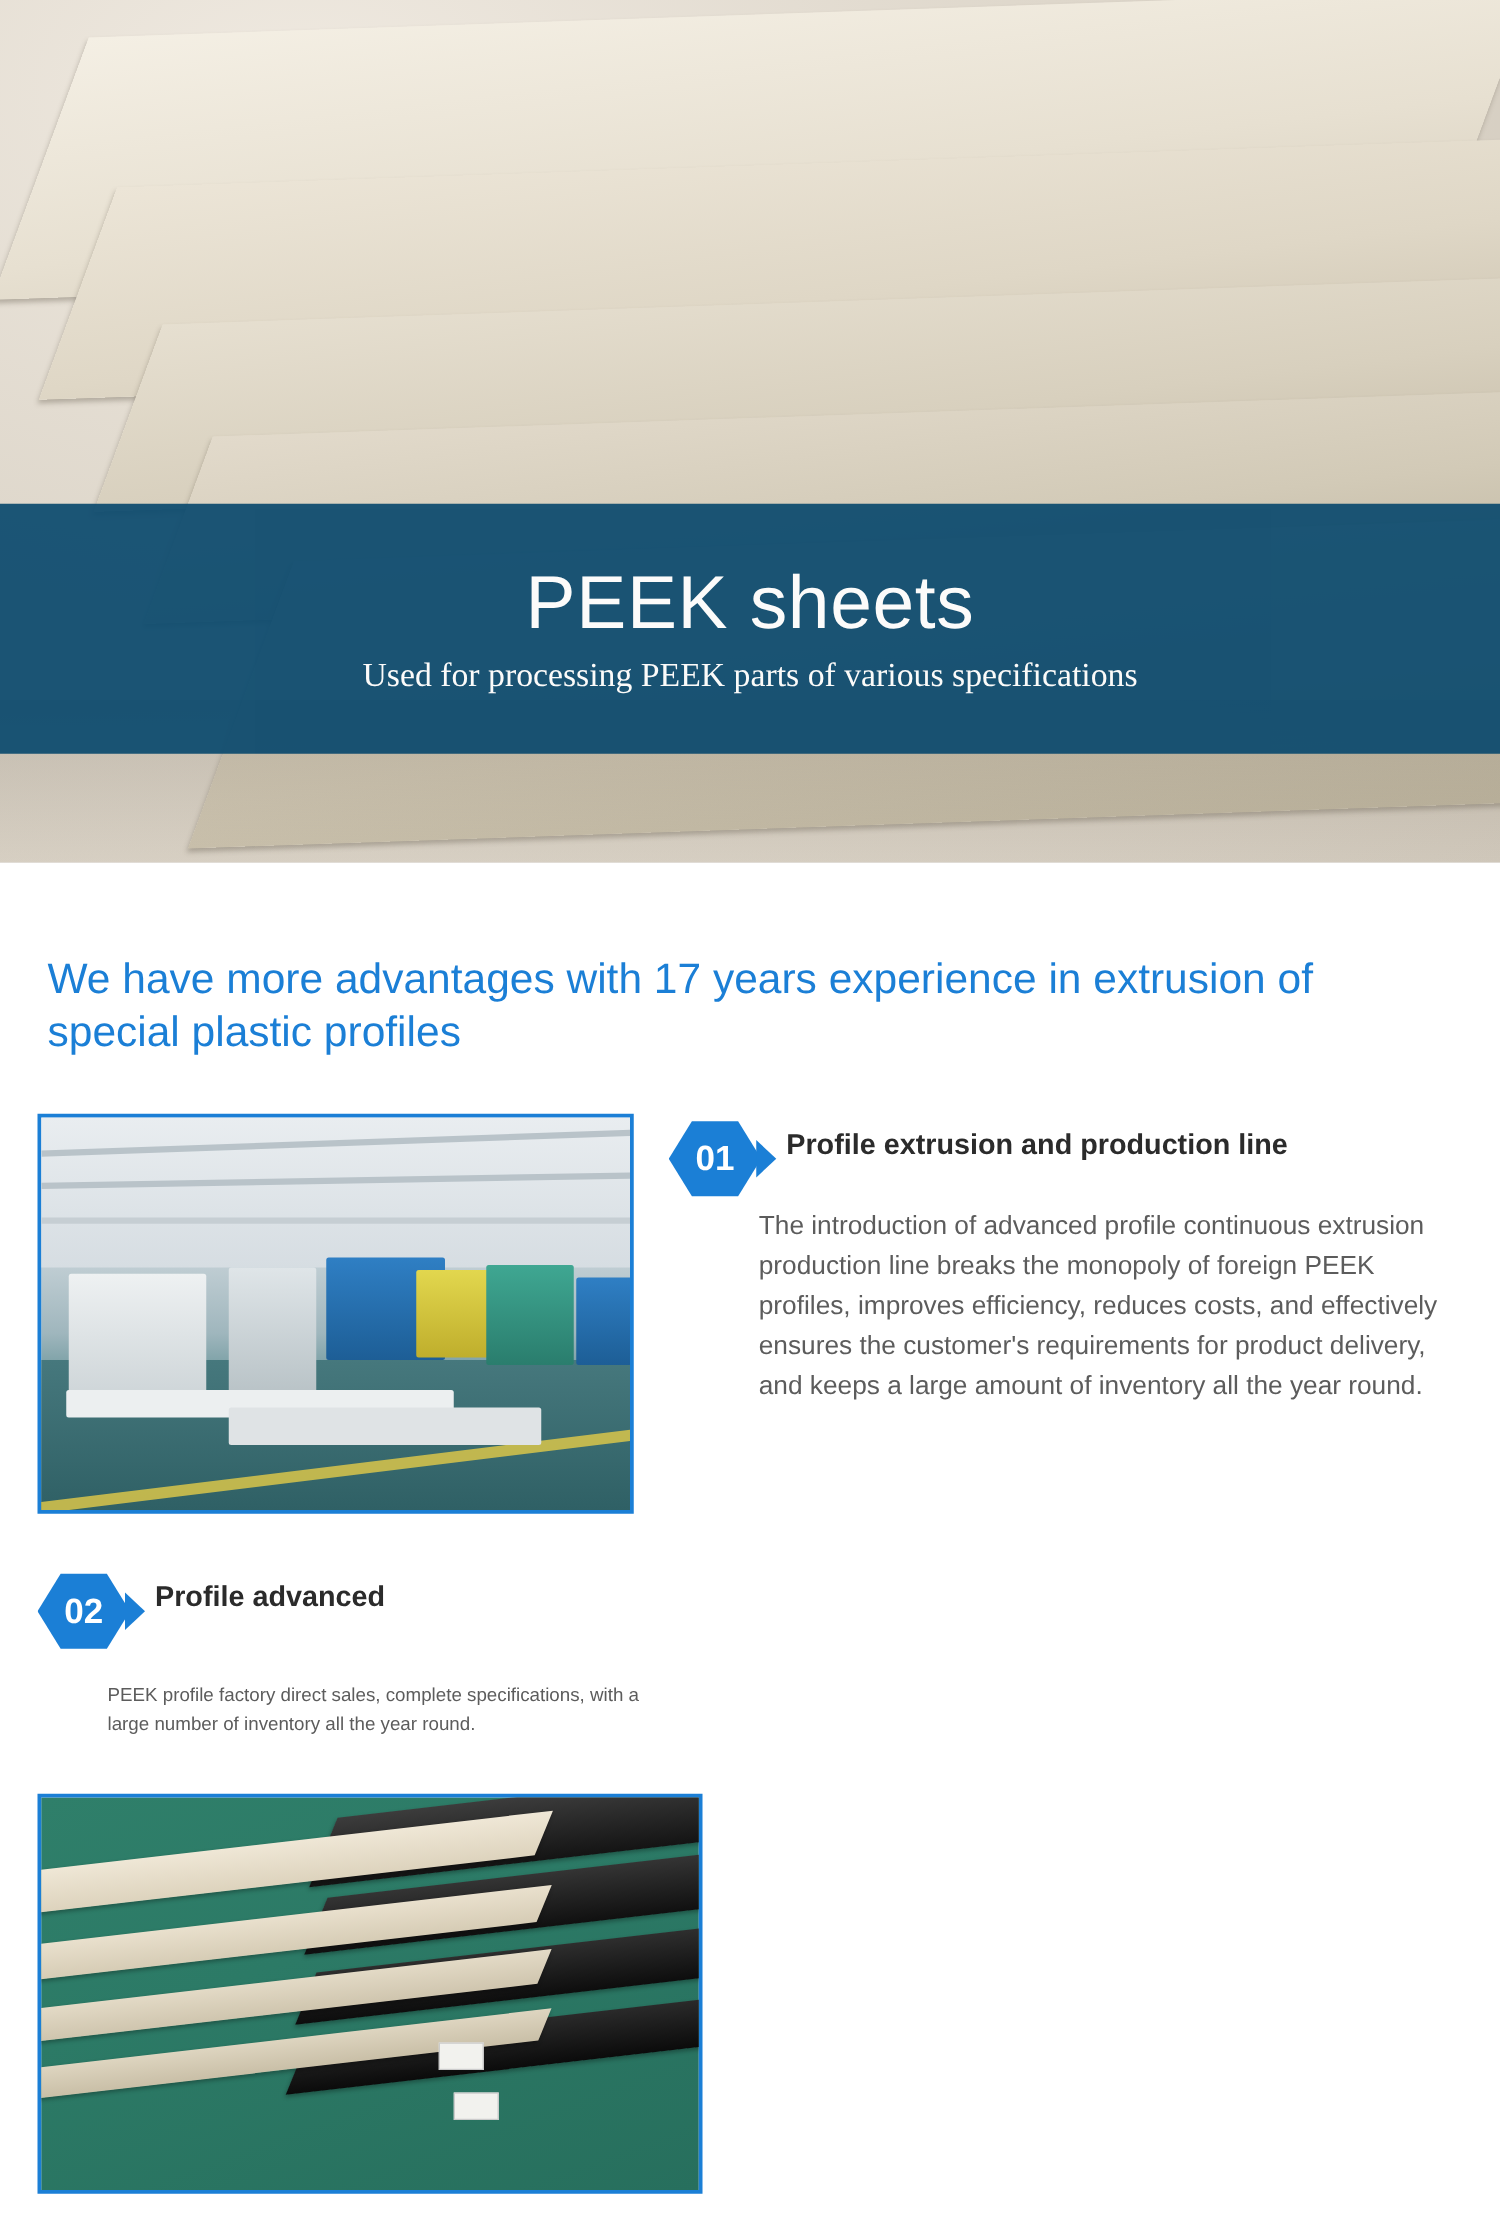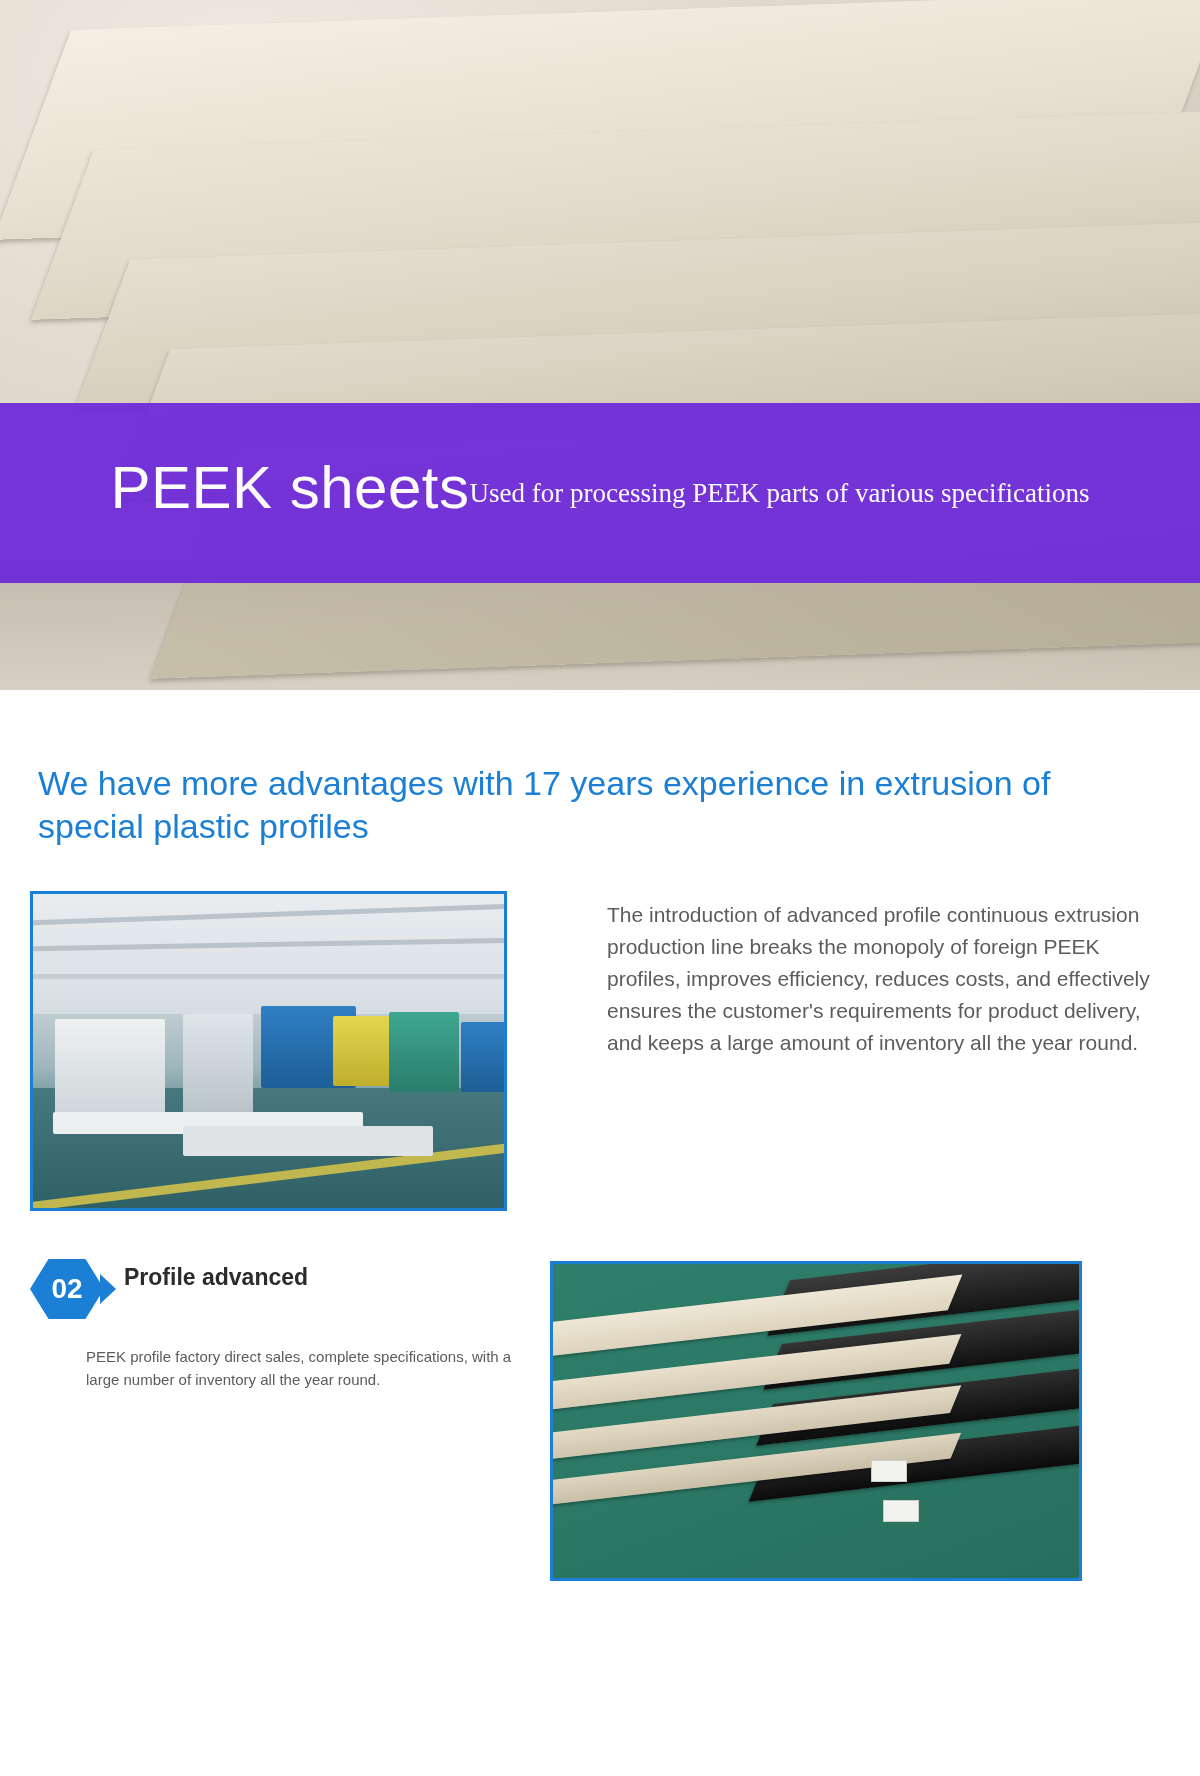--- a/index.html
+++ b/index.html
@@ -65,24 +65,25 @@
     position: absolute;
     left: 0; top: 560px; width: 1200px; height: 130px;
     background: linear-gradient(180deg, rgba(120,110,95,.25), rgba(255,255,255,0));
   }
 
   .hero-band {
     position: absolute;
     left: 0;
     top: 403px;
     width: 1200px;
-    height: 180px;
-    background: #6d28d9;
+    height: 200px;
+    background: #0c4a6e;
     opacity: .93;
     display: flex;
+    flex-direction: column;
     align-items: center;
     justify-content: center;
   }
   .hero-title {
     color: #ffffff;
     font-size: 60px;
     line-height: 1.05;
     font-weight: 400;
     letter-spacing: .5px;
     margin: 0 0 12px 0;
@@ -200,20 +201,21 @@
     padding-left: 72px;
   }
 
   
   .block2 {
     display: flex;
     align-items: flex-start;
     padding: 0 30px 0 30px;
     gap: 20px;
     margin-top: 42px;
+    flex-direction: column;
   }
   .block2 .feature-text { order: 1; max-width: 500px; }
   .block2 .photo2 { order: 2; }
   .photo2 {
     width: 532px;
     height: 320px;
     flex: none;
     background: linear-gradient(160deg, #2f7f6a 0%, #2c7a66 40%, #276f5d 100%);
     position: relative;
     margin-top: 8px;
@@ -275,20 +277,27 @@
     <div class="mach" style="left:150px;top:120px;width:70px;height:100px;background:linear-gradient(180deg,#dfe5e8,#b9c3c7);"></div>
     <div class="mach" style="left:228px;top:112px;width:95px;height:82px;background:linear-gradient(180deg,#2f7fc4,#1d5e96);"></div>
     <div class="mach" style="left:300px;top:122px;width:60px;height:70px;background:linear-gradient(180deg,#e2d74e,#bfae2c);"></div>
     <div class="mach" style="left:356px;top:118px;width:70px;height:80px;background:linear-gradient(180deg,#3fa792,#2a7d6d);"></div>
     <div class="mach" style="left:428px;top:128px;width:46px;height:70px;background:linear-gradient(180deg,#2f7fc4,#1d5e96);"></div>
     <div class="mach" style="left:20px;top:218px;width:310px;height:22px;background:#eceff0;"></div>
     <div class="mach" style="left:150px;top:232px;width:250px;height:30px;background:#dfe3e5;"></div>
   </div>
 
   <div class="feature-text">
+    <div class="feat-head">
+      <div class="hex">
+        <div class="hex-shape">01</div>
+        <div class="hex-tail"></div>
+      </div>
+      <div class="feat-title">Profile extrusion and production line</div>
+    </div>
     <p class="feat-body">The introduction of advanced profile continuous extrusion production line breaks the monopoly of foreign PEEK profiles, improves efficiency, reduces costs, and effectively ensures the customer's requirements for product delivery, and keeps a large amount of inventory all the year round.</p>
   </div>
 </section>
 
 <section class="block block2">
   <div class="feature-text">
     <div class="feat-head">
       <div class="hex">
         <div class="hex-shape">02</div>
         <div class="hex-tail"></div>

